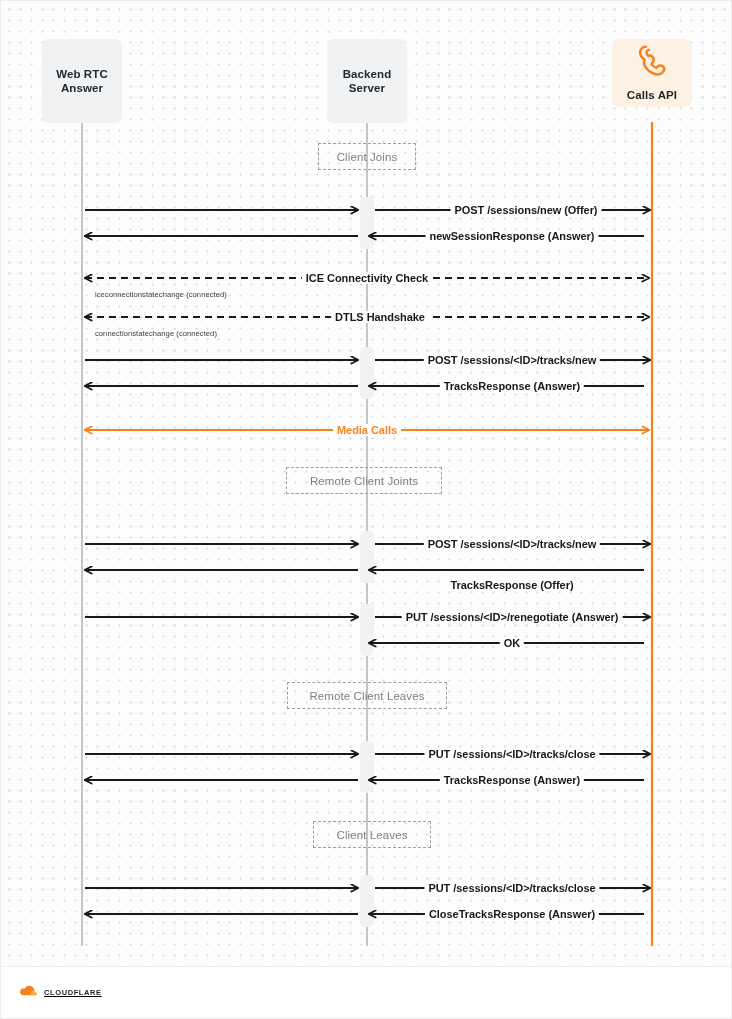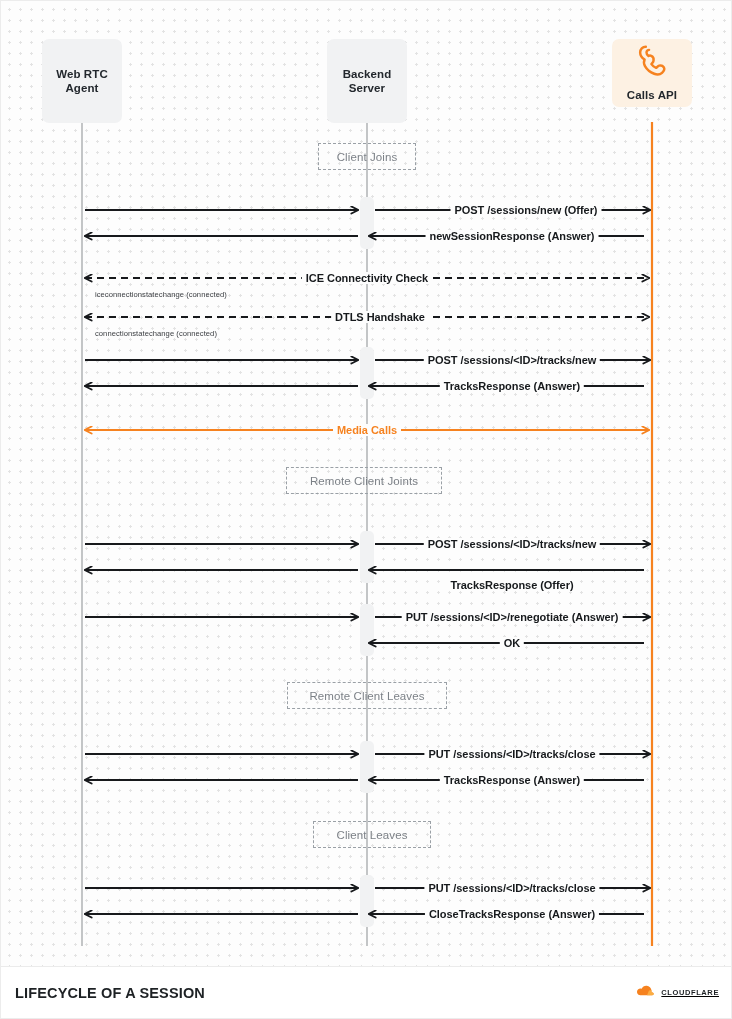--- a/index.html
+++ b/index.html
@@ -192,21 +192,21 @@
         <line x1="374" x2="649" y1="887" y2="887" stroke="#17191c" stroke-width="1.9" marker-end="url(#arrow-black)"></line>
         <line x1="84" x2="357" y1="887" y2="887" stroke="#17191c" stroke-width="1.9" marker-end="url(#arrow-black)"></line>
         <line x1="368" x2="643" y1="913" y2="913" stroke="#17191c" stroke-width="1.9" marker-start="url(#arrow-black-start)"></line>
         <line x1="84" x2="357" y1="913" y2="913" stroke="#17191c" stroke-width="1.9" marker-start="url(#arrow-black-start)"></line>
       </g>
   </svg>
 
   <div id="actors-layer">
       <div class="actor-box plain" style="left: 41px; top: 38px; width: 80px; height: 84px;">
         <div class="actor-label">Web RTC
-Agent</div>
+Answer</div>
       </div>
       <div class="actor-box plain" style="left: 326px; top: 38px; width: 80px; height: 84px;">
         <div class="actor-label">Backend
 Server</div>
       </div>
       <div class="actor-box api" style="left: 611px; top: 38px; width: 80px; height: 68px;">
         <span class="phone-icon"><svg width="38" height="36" viewBox="0 0 40 38" xmlns="http://www.w3.org/2000/svg">
             <path d="M13.5,3 C10,3 7.5,5.5 7.5,9 C7.5,12.4 9.6,14.8 12.2,16.4 L12.2,16.4 C12.2,16.4 10.6,19.8 12.6,23.4 C14.6,27 18.1,29.8 22.3,31.4 C25.6,32.6 28.6,32.2 30.6,30.4 C32.6,28.6 33.6,26.4 32.4,24.6 C31.4,23.1 29.4,22.3 27.6,22.9 C26.2,23.4 25.4,24.6 24.4,25.2 C22.5,24.4 20.6,23 19.4,21.2 C20.3,20.1 21.3,19.2 21.6,17.6 C22,15.5 21,13.4 19.3,12.6 C18.3,12.1 17.2,12.2 16.3,12.7 C15.1,11.8 14.2,10.5 14.2,9 C14.2,7.4 15.4,6.2 16.9,6.2" fill="none" stroke="#F6821F" stroke-width="2.6" stroke-linecap="round" stroke-linejoin="round"></path>
           </svg></span>
         <div class="actor-label api">Calls API</div>
@@ -242,21 +242,20 @@
       <div class="msg-label" style="left: 511px; top: 548px; margin-top: 36px;">TracksResponse (Offer)</div>
       <div class="msg-label" style="left: 511px; top: 616px;">PUT /sessions/&lt;ID&gt;/renegotiate (Answer)</div>
       <div class="msg-label" style="left: 511px; top: 642px;">OK</div>
       <div class="msg-label" style="left: 511px; top: 753px;">PUT /sessions/&lt;ID&gt;/tracks/close</div>
       <div class="msg-label" style="left: 511px; top: 779px;">TracksResponse (Answer)</div>
       <div class="msg-label" style="left: 511px; top: 887px;">PUT /sessions/&lt;ID&gt;/tracks/close</div>
       <div class="msg-label" style="left: 511px; top: 913px;">CloseTracksResponse (Answer)</div>
     </div>
 
   <div id="footer">
-    <div id="footer-title">LIFECYCLE OF A SESSION</div>
     <div id="brand">
       <span>
         <svg width="25" height="13" viewBox="0 0 50 26" xmlns="http://www.w3.org/2000/svg">
           <path d="M40.5,20.5 L16.5,20.5 C14,20.5 11.5,19 10.5,16.5 C9.5,14 10,11 12,9 C14,7 17,6.5 19.5,7.5 C21,3.5 25,1 29.5,1.5 C34.5,2 38.5,6 39,11 C39.2,12.3 39.1,13.6 38.7,14.8 L40.5,14.8 C42.2,14.8 43.5,16.1 43.5,17.7 C43.5,19.3 42.2,20.5 40.5,20.5 Z" fill="#F6821F"></path>
           <path d="M40.5,20.5 L30,20.5 L33.5,12 C33.9,11.1 34.8,10.5 35.8,10.5 L38.7,10.5 C39.1,11.9 39.1,13.4 38.7,14.8 L40.5,14.8 C42.2,14.8 43.5,16.1 43.5,17.7 C43.5,19.3 42.2,20.5 40.5,20.5 Z" fill="#FBAD41"></path>
         </svg>
       </span>
       <span id="brand-text">CLOUDFLARE</span>
     </div>
   </div>

